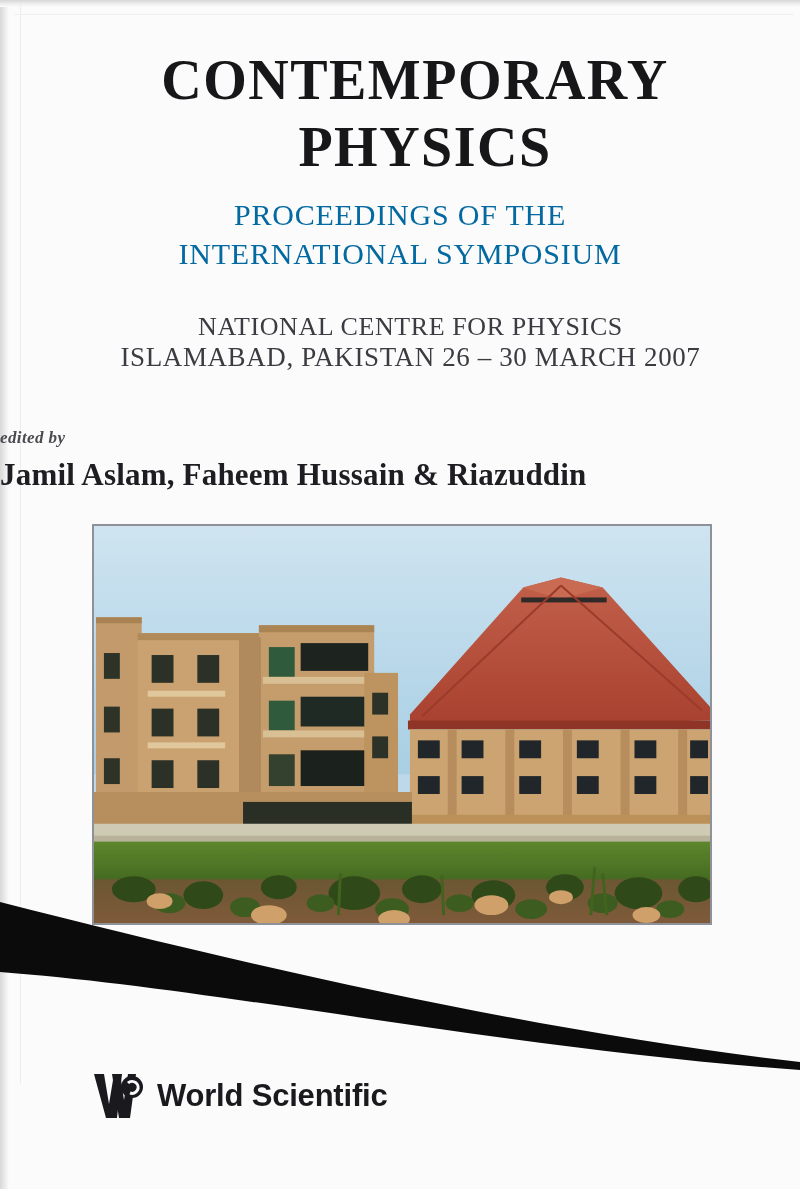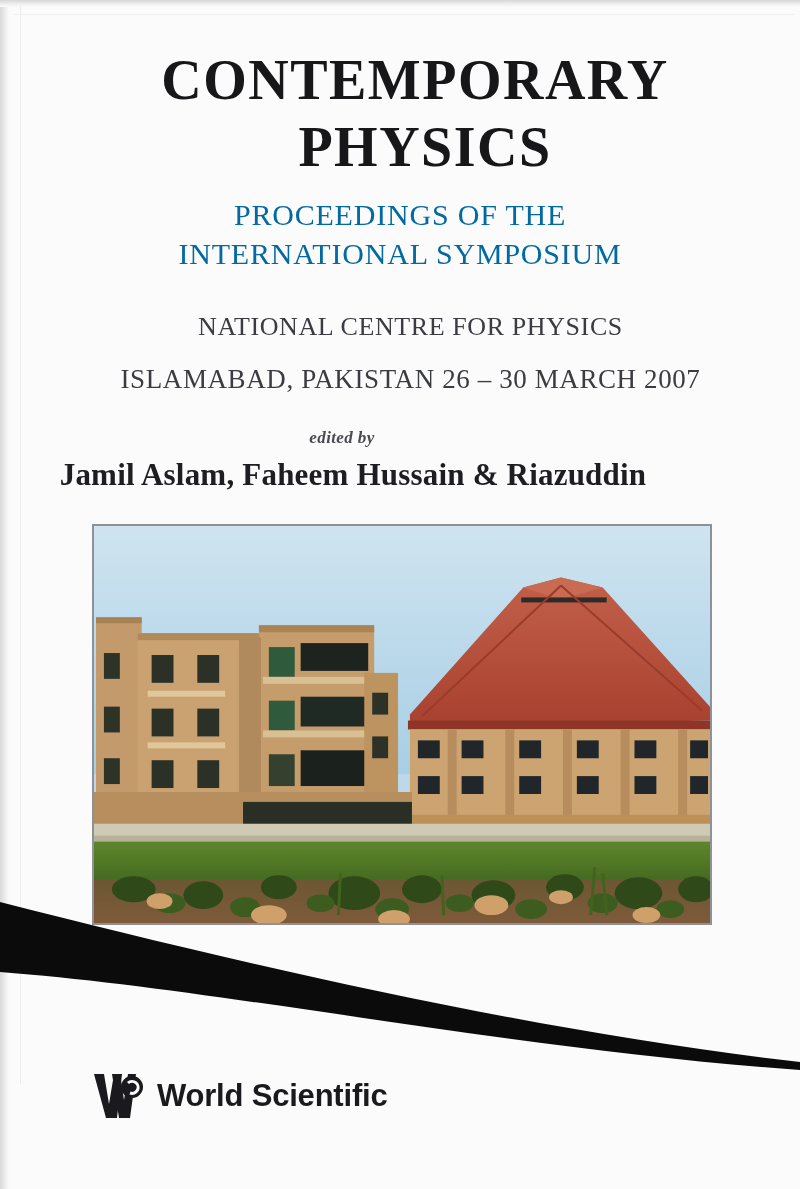--- a/index.html
+++ b/index.html
@@ -94,48 +94,46 @@
   }
   .venue-line {
     display: block;
     font-family: "Liberation Serif", serif;
     font-size: 26px;
     letter-spacing: 0.6px;
     color: #3b3b42;
     padding-left: 21px;
   }
   .venue-line.place {
-    margin-top: 22px;
     font-size: 27px;
   }
 
   .editors-block {
     position: absolute;
     left: 0; top: 428px;
     width: 684px;
-    text-align: center;
+    text-align: left;
   }
   .edited-by {
     display: block;
     font-family: "Liberation Serif", serif;
     font-style: italic;
     font-weight: bold;
     font-size: 17px;
     color: #4a4a50;
     letter-spacing: 0.4px;
   }
   .editors-names {
     display: block;
     margin-top: 9px;
     font-family: "Liberation Serif", serif;
     font-weight: bold;
     font-size: 31px;
     color: #1d1d22;
     letter-spacing: 0.2px;
-    margin-left: 22px;
   }
 
   
   .photo-frame {
     position: absolute;
     left: 92px;
     top: 524px;
     width: 620px;
     height: 401px;
     border: 2px solid #8e9298;

